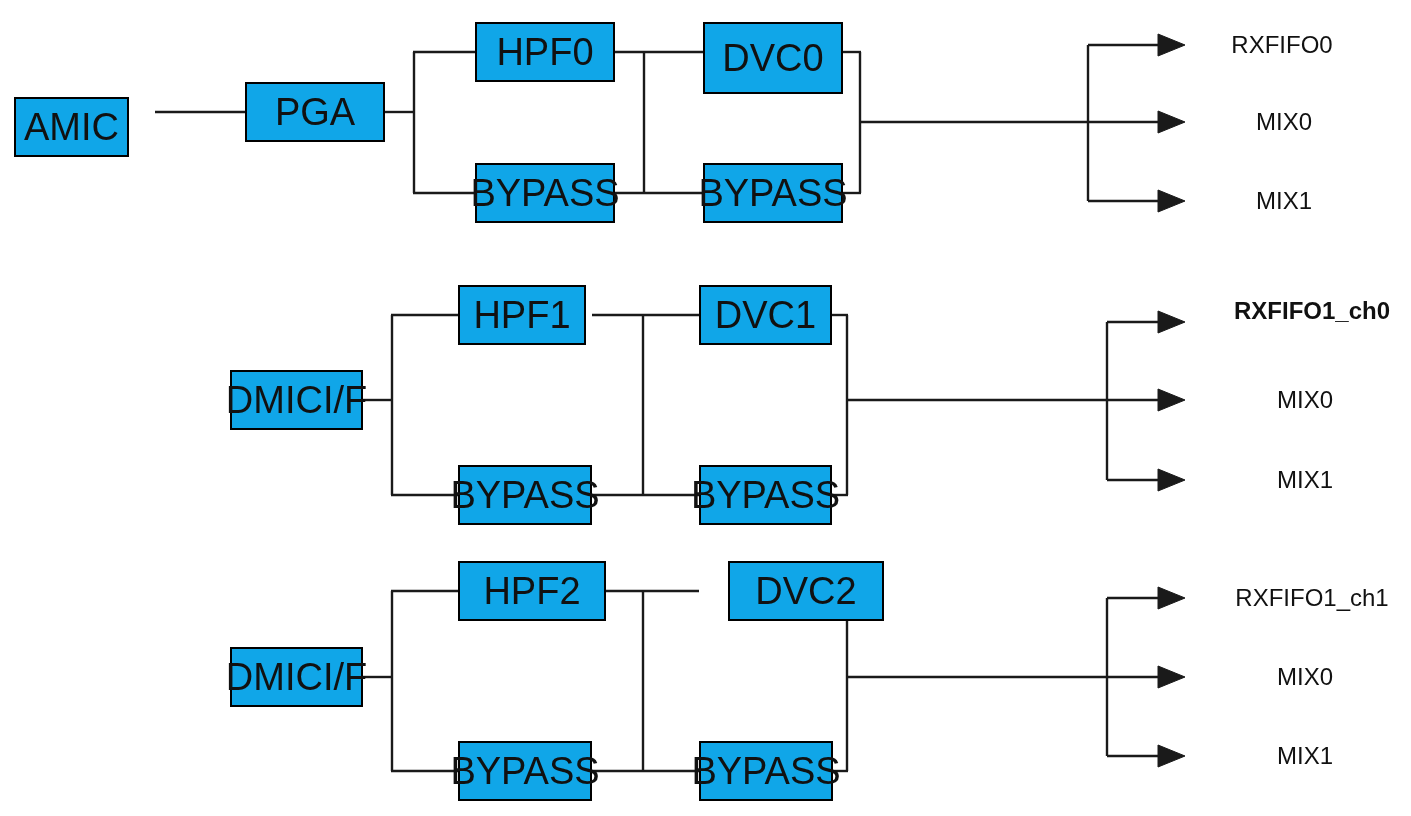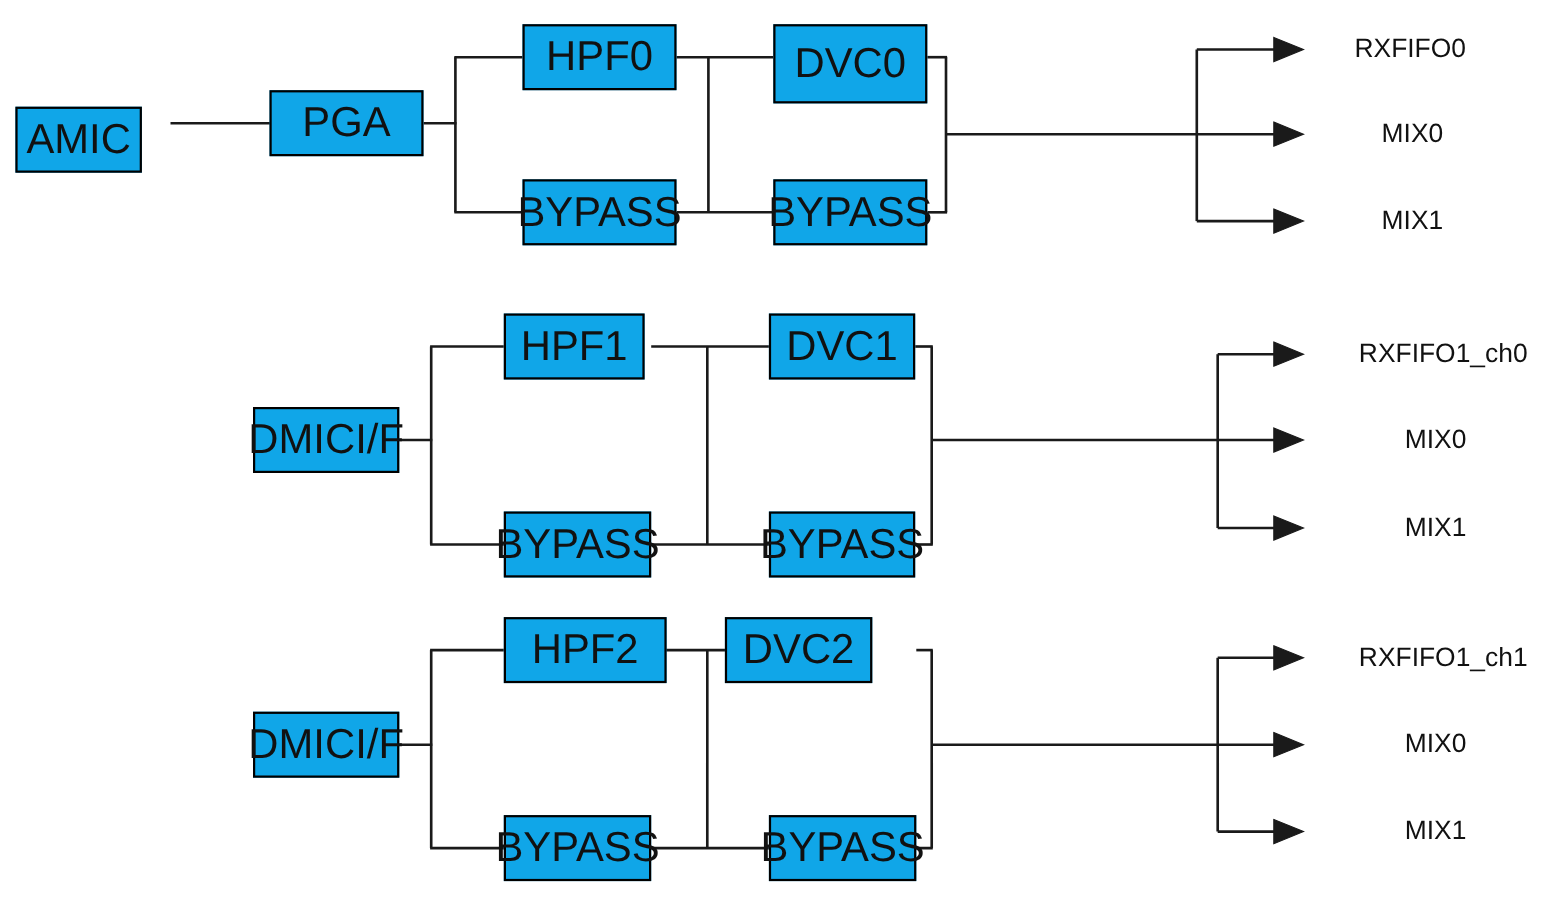--- a/index.html
+++ b/index.html
@@ -133,27 +133,27 @@
   <div class="annot" style="left:1282px; top:45px;">RXFIFO0</div>
   <div class="annot" style="left:1284px; top:122px;">MIX0</div>
   <div class="annot" style="left:1284px; top:201px;">MIX1</div>
 
   <div class="node" style="left:230px; top:370px; width:133px; height:60px;">DMICI/F</div>
   <div class="node" style="left:458px; top:285px; width:128px; height:60px;">HPF1</div>
   <div class="node" style="left:458px; top:465px; width:134px; height:60px;">BYPASS</div>
   <div class="node" style="left:699px; top:285px; width:133px; height:60px;">DVC1</div>
   <div class="node" style="left:699px; top:465px; width:133px; height:60px;">BYPASS</div>
 
-  <div class="annot" style="left:1312px; top:322px;">RXFIFO1_ch0</div>
+  <div class="annot" style="left:1312px; top:311px;font-weight:bold;">RXFIFO1_ch0</div>
   <div class="annot" style="left:1305px; top:400px;">MIX0</div>
   <div class="annot" style="left:1305px; top:480px;">MIX1</div>
 
   <div class="node" style="left:230px; top:647px; width:133px; height:60px;">DMICI/F</div>
   <div class="node" style="left:458px; top:561px; width:148px; height:60px;">HPF2</div>
   <div class="node" style="left:458px; top:741px; width:134px; height:60px;">BYPASS</div>
-  <div class="node" style="left:659px; top:561px; width:134px; height:60px;">DVC2</div>
+  <div class="node" style="left:728px; top:561px; width:156px; height:60px;">DVC2</div>
   <div class="node" style="left:699px; top:741px; width:134px; height:60px;">BYPASS</div>
 
   <div class="annot" style="left:1312px; top:598px;">RXFIFO1_ch1</div>
   <div class="annot" style="left:1305px; top:677px;">MIX0</div>
   <div class="annot" style="left:1305px; top:756px;">MIX1</div>
 
 </div>
 
 </body></html>

